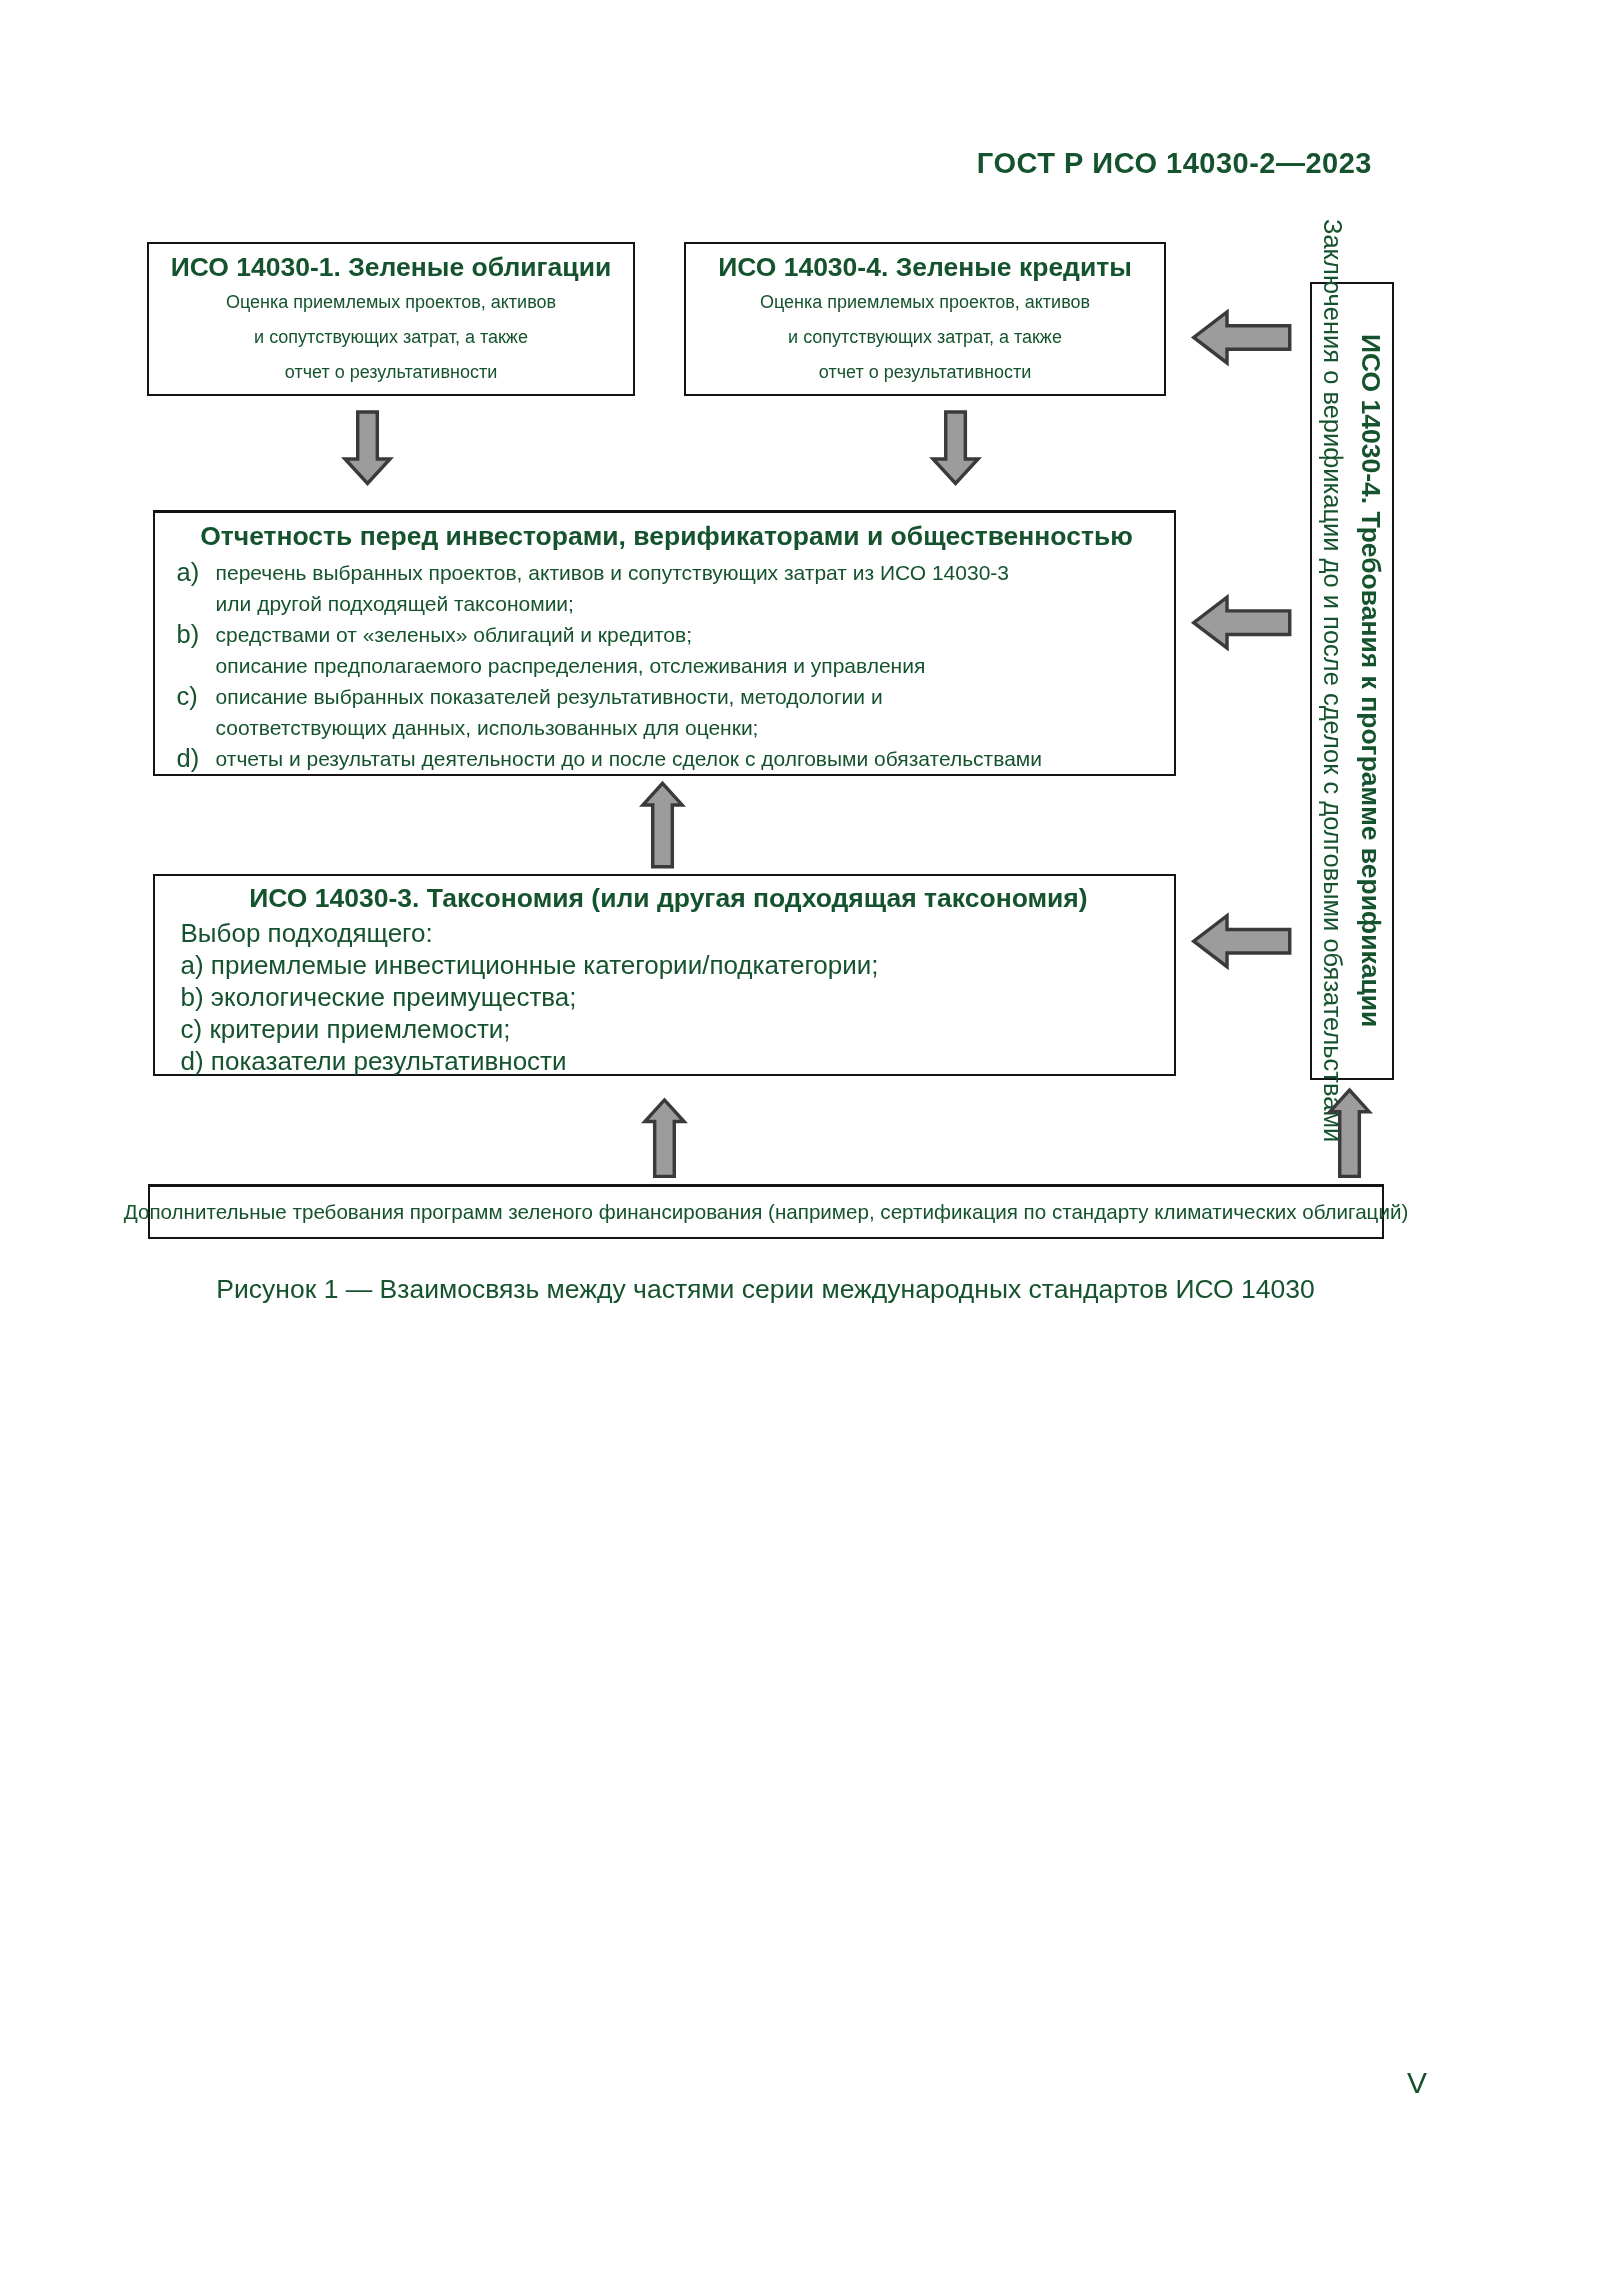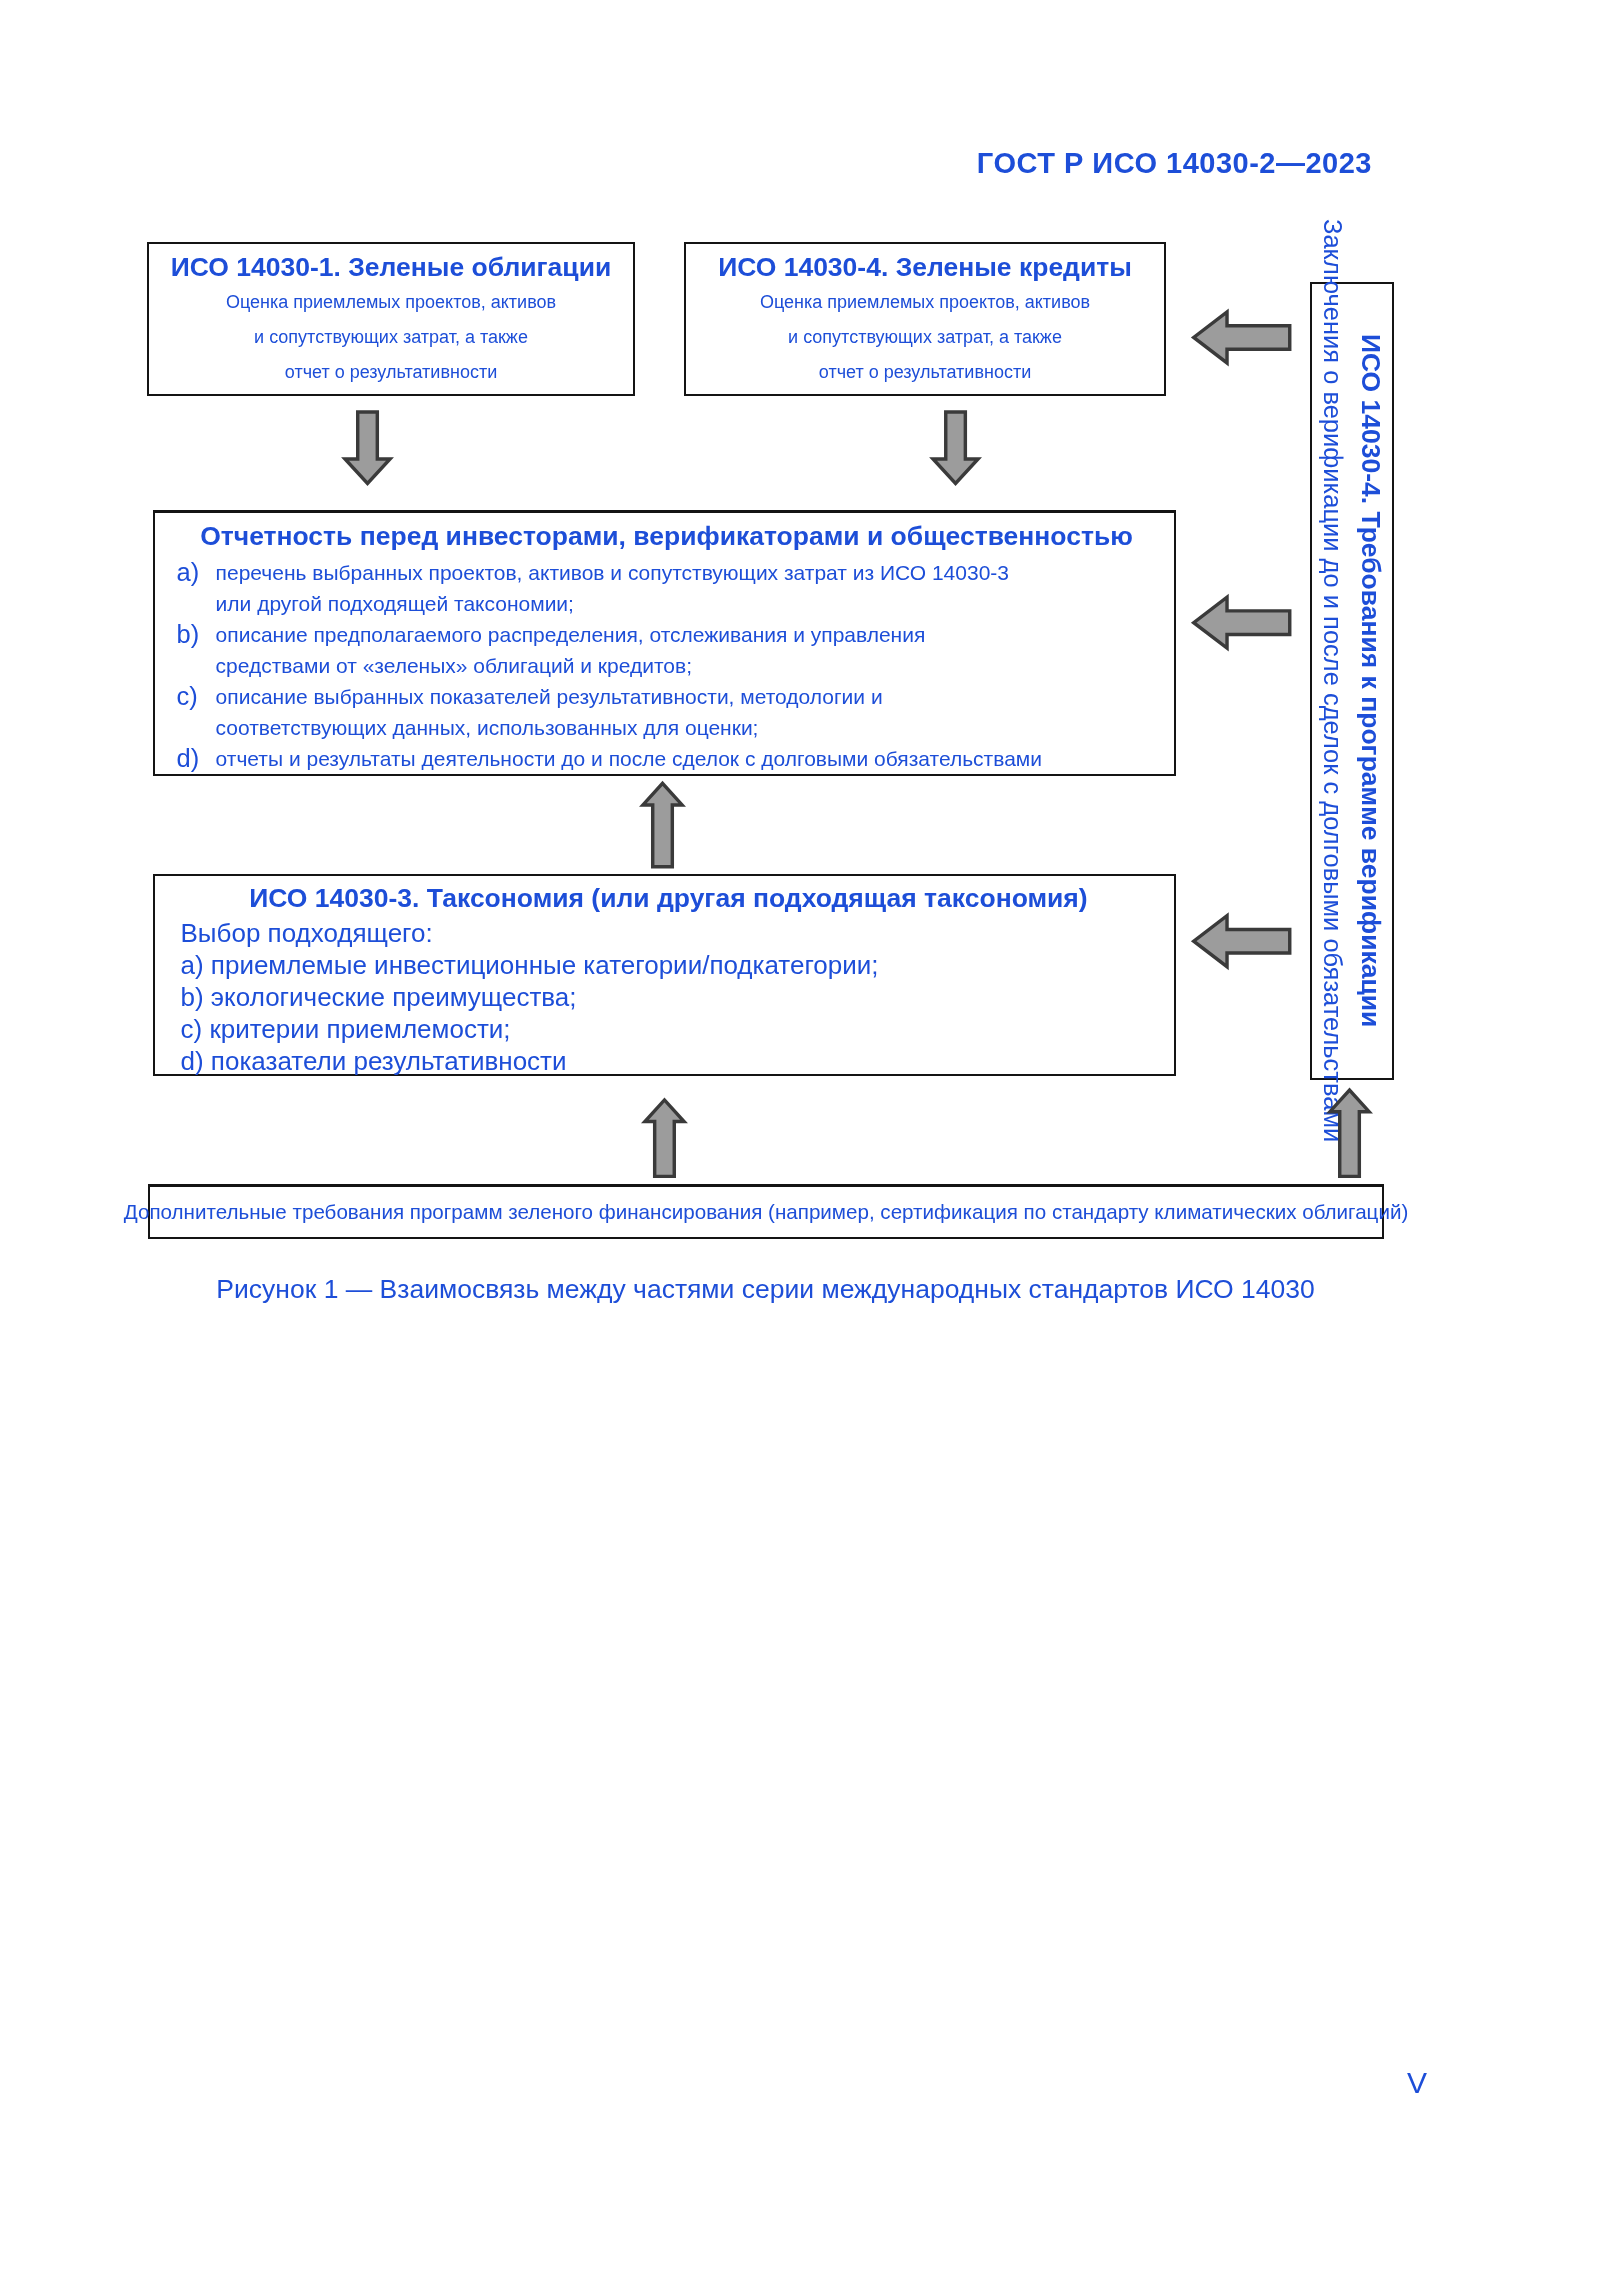--- a/index.html
+++ b/index.html
@@ -1,21 +1,21 @@
 <!DOCTYPE html>
 <html lang="ru" style="--arrow-fill: #9c9c9c; --arrow-stroke: #3a3a3a; --box-border: #141414;"><head>
 <meta charset="utf-8">
 <style>
   html,body{margin:0;padding:0;background:#e8e8e8;}
   .page{
     position:relative;
     width:1621px;height:2293px;
     background:#ffffff;
     font-family:"Liberation Sans","DejaVu Sans",sans-serif;
-    color:#1d4ed8;
+    color:#14532d;
     overflow:hidden;
   }
   .hdr{
     position:absolute;top:147px;right:249px;
     font-size:29px;font-weight:bold;letter-spacing:0.5px;
     white-space:nowrap;
   }
   .box{
     position:absolute;box-sizing:border-box;
     border:2.9px solid var(--box-border,#141414);
@@ -104,22 +104,22 @@
 
           <div class="rep-line">перечень выбранных проектов, активов и сопутствующих затрат из ИСО 14030-3</div>
             <div class="rep-line">или другой подходящей таксономии;</div>
           </div>
         </div>
 
         <div class="rep-item">
           <div class="rep-label">b)</div>
           <div class="rep-lines">
 
-          <div class="rep-line">описание предполагаемого распределения, отслеживания и управления</div>
-            <div class="rep-line">средствами от «зеленых» облигаций и кредитов;</div>
+          <div class="rep-line">средствами от «зеленых» облигаций и кредитов;</div>
+            <div class="rep-line">описание предполагаемого распределения, отслеживания и управления</div>
           </div>
         </div>
 
         <div class="rep-item">
           <div class="rep-label">c)</div>
           <div class="rep-lines">
 
           <div class="rep-line">описание выбранных показателей результативности, методологии и</div>
             <div class="rep-line">соответствующих данных, использованных для оценки;</div>
           </div>

